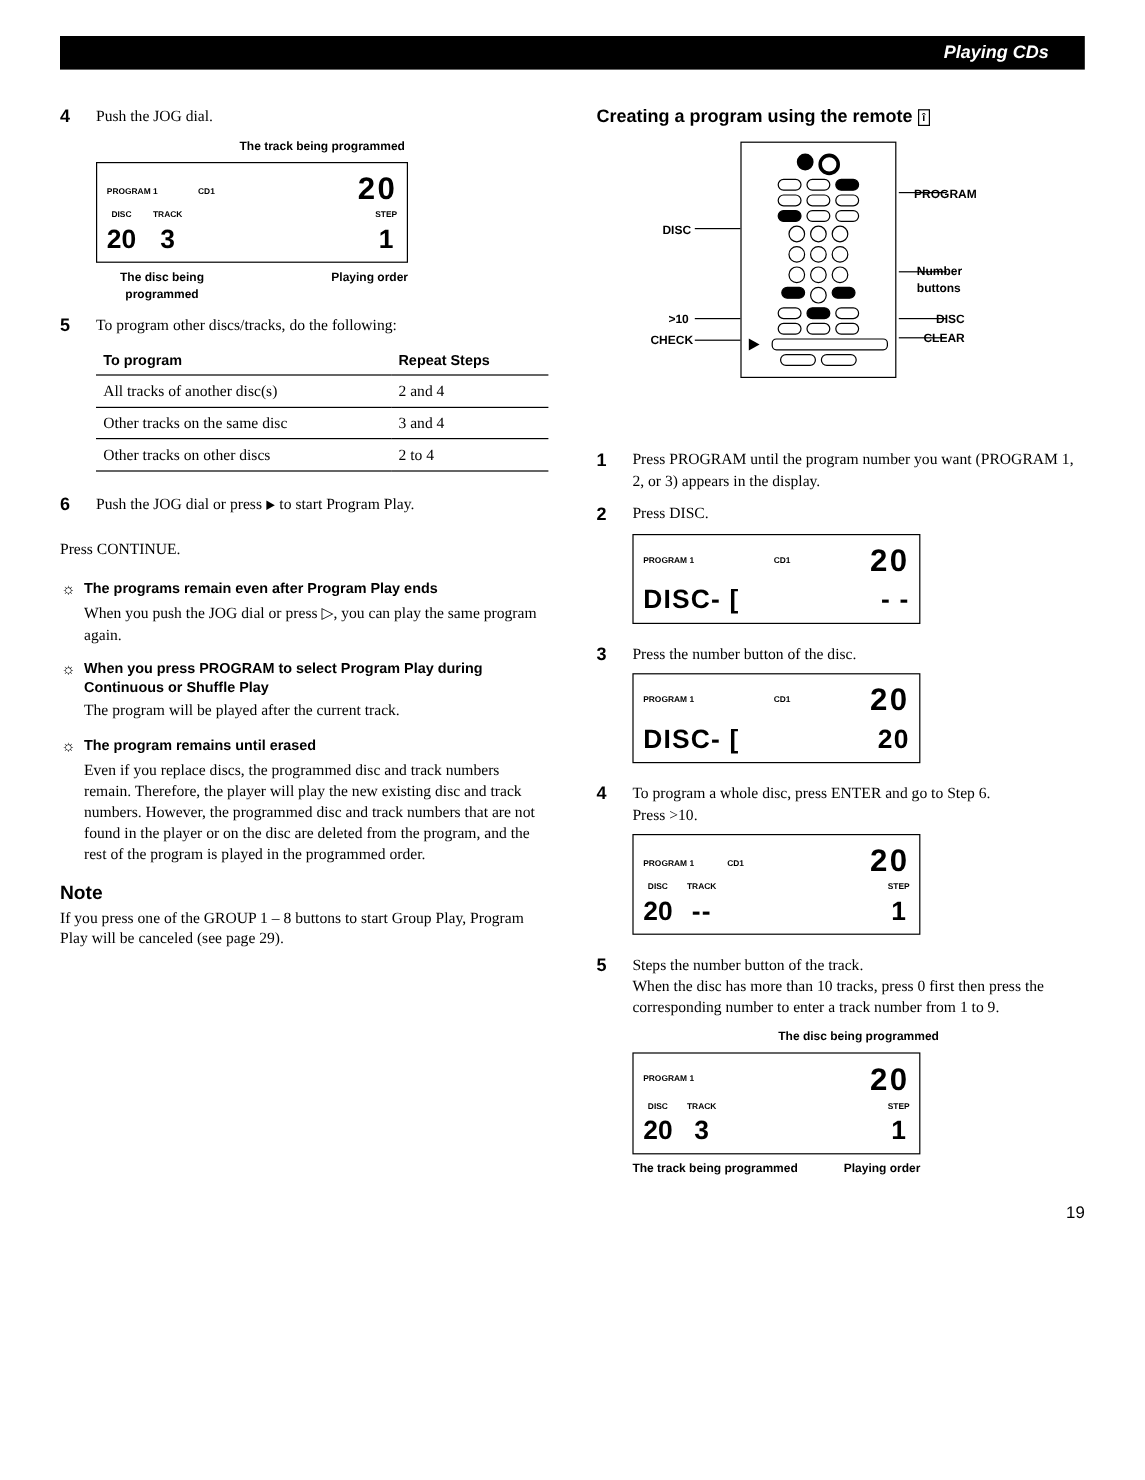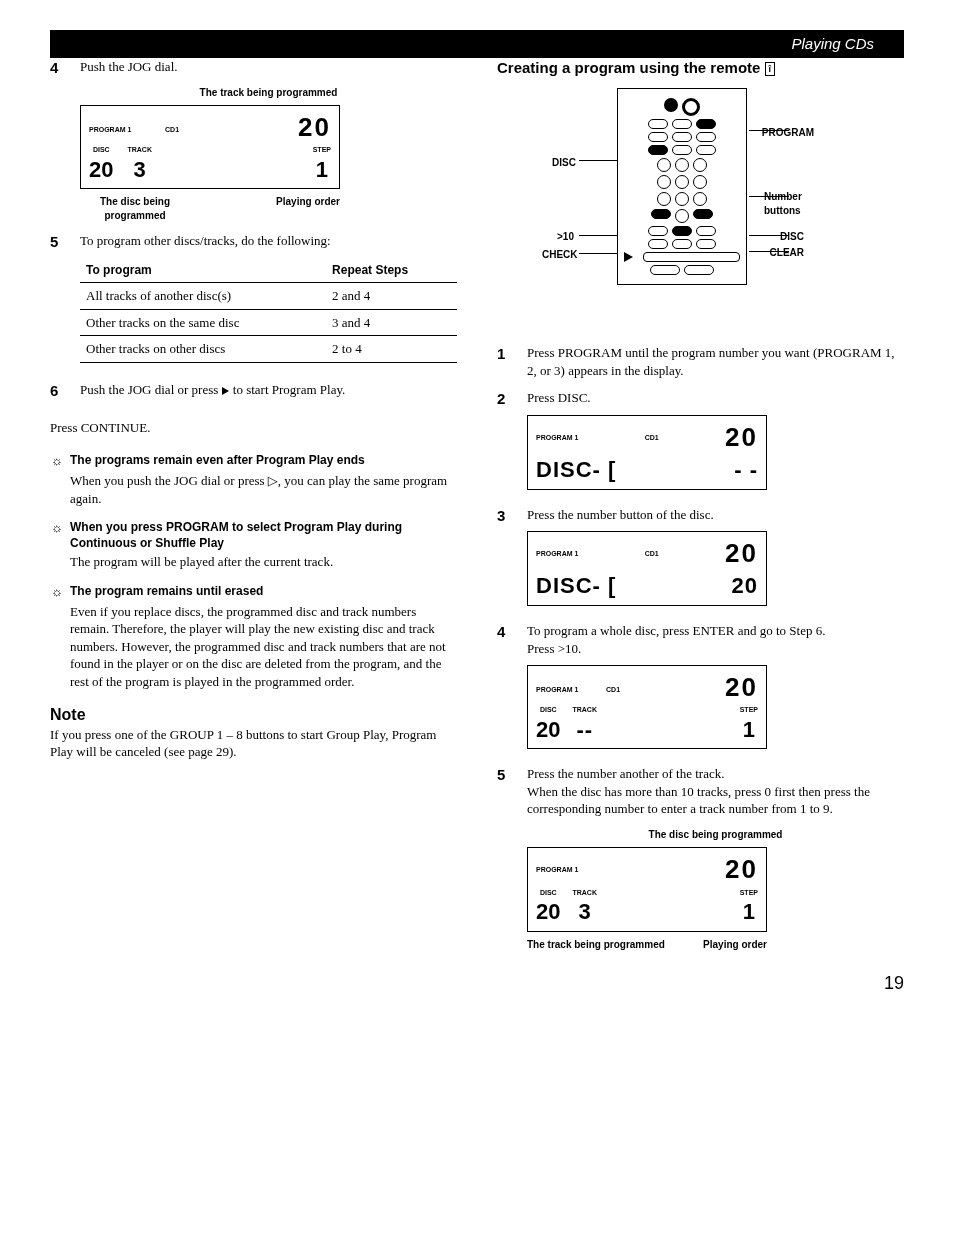--- a/index.html
+++ b/index.html
@@ -18,23 +18,24 @@
   }
   .header-bar {
     background: #000;
     color: #fff;
     height: 28px;
     display: flex;
     justify-content: flex-end;
     align-items: center;
     padding-right: 30px;
     font-family: Arial, sans-serif;
-    font-weight: normal;
+    font-weight: bold;
     font-style: italic;
     font-size: 15px;
+    margin-bottom: 30px;
   }
   .cols {
     display: flex;
     gap: 40px;
   }
   .col {
     flex: 1;
     min-width: 0;
   }
   .step {
@@ -170,21 +171,21 @@
     border-radius: 6px;
   }
   .circ {
     width: 14px; height: 14px;
     border: 1.2px solid #000;
     border-radius: 50%;
   }
   .pagenum {
     text-align: right;
     font-family: Arial, sans-serif;
-    font-size: 18px;
+    font-size: 14px;
     margin-top: 20px;
   }
   .play-icon {
     display: inline-block;
     width: 0; height: 0;
     border-left: 9px solid #000;
     border-top: 5px solid transparent;
     border-bottom: 5px solid transparent;
     vertical-align: middle;
   }
@@ -476,21 +477,21 @@
                 <div class="med">1</div>
               </div>
             </div>
           </div>
         </div>
       </div>
 
       <div class="step">
         <div class="step-num">5</div>
         <div class="step-body">
-          <div>Press the number another of the track.</div>
+          <div>Steps the number button of the track.</div>
           <div>When the disc has more than 10 tracks, press 0 first then press the corresponding number to enter a track number from 1 to 9.</div>
 
           <div class="annot" style="margin-top:10px;">The disc being programmed</div>
           <div class="display-box" style="width:240px;">
             <div class="disp-flex">
               <span class="lbl">PROGRAM 1</span>
               <span class="big">20</span>
             </div>
             <div class="disp-flex">
               <div style="display:flex;gap:12px;align-items:flex-end;">

